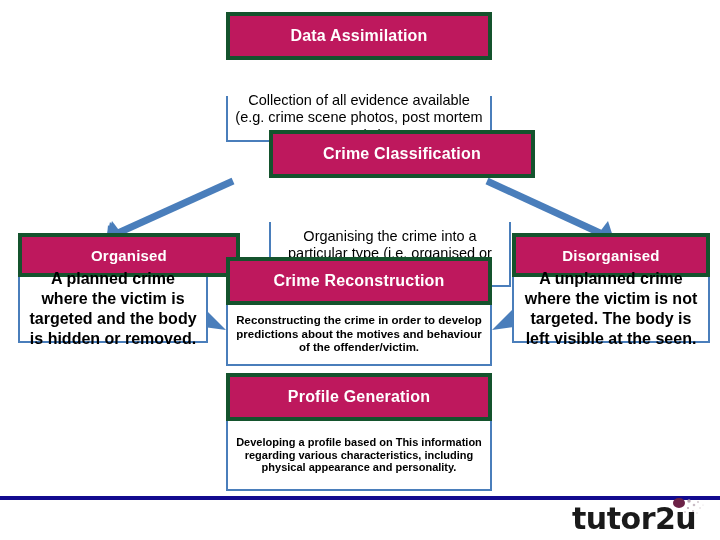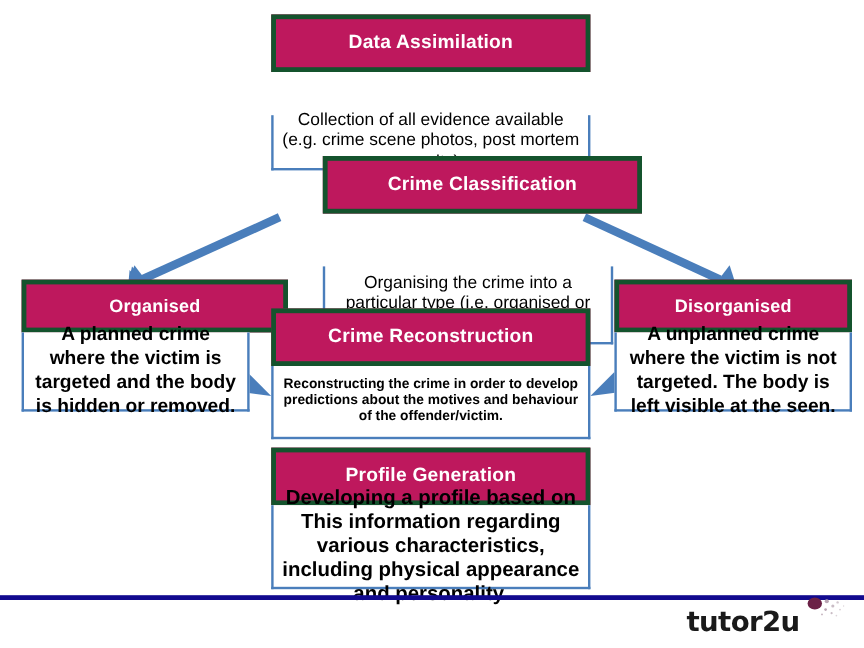--- a/index.html
+++ b/index.html
@@ -67,21 +67,21 @@
   #node-crime-classification { left: 226px; top: 130px; width: 266px; padding-left: 43px; }
   #node-crime-classification .node-header { width: 266px; }
   #node-crime-classification .node-body   { width: 242px; height: 65px; margin-top: 44px; }
 
   #node-crime-reconstruction { left: 226px; top: 257px; width: 266px; }
   #node-crime-reconstruction .node-header { width: 266px; }
   #node-crime-reconstruction .node-body   { width: 266px; height: 61px; font-size: 11.5px; font-weight: bold; }
 
   #node-profile-generation { left: 226px; top: 373px; width: 266px; }
   #node-profile-generation .node-header { width: 266px; text-align: center; }
-  #node-profile-generation .node-body   { width: 266px; height: 70px; font-size: 17px; font-weight: bold; }
+  #node-profile-generation .node-body   { width: 266px; height: 70px; font-size: 11px; font-weight: bold; }
 
   #node-organised { left: 18px; top: 233px; width: 190px; }
   #node-organised .node-header { width: 222px; }
   #node-organised .node-body   { width: 190px; height: 66px; }
 
   #node-disorganised { left: 512px; top: 233px; width: 198px; }
   #node-disorganised .node-header { width: 198px; }
   #node-disorganised .node-body   { width: 198px; height: 66px; }
 
   
@@ -104,21 +104,21 @@
     left: 572px;
     top: 504px;
     width: 140px;
     height: 34px;
   }
   #brand-wordmark {
     position: absolute;
     left: 0;
     top: 0;
     font-family: "DejaVu Sans", sans-serif;
-    font-size: 23px;
+    font-size: 30px;
     font-weight: bold;
     color: #1a1a1a;
     letter-spacing: -0.5px;
     line-height: 30px;
   }
   #brand-sparkle {
     position: absolute;
     left: 96px;
     top: -8px;
   }

